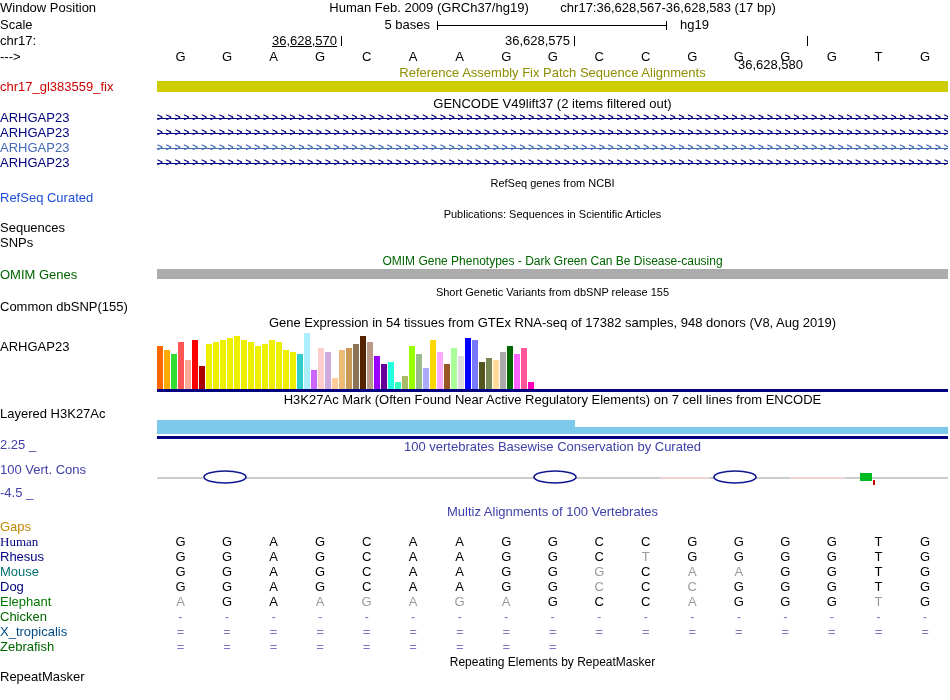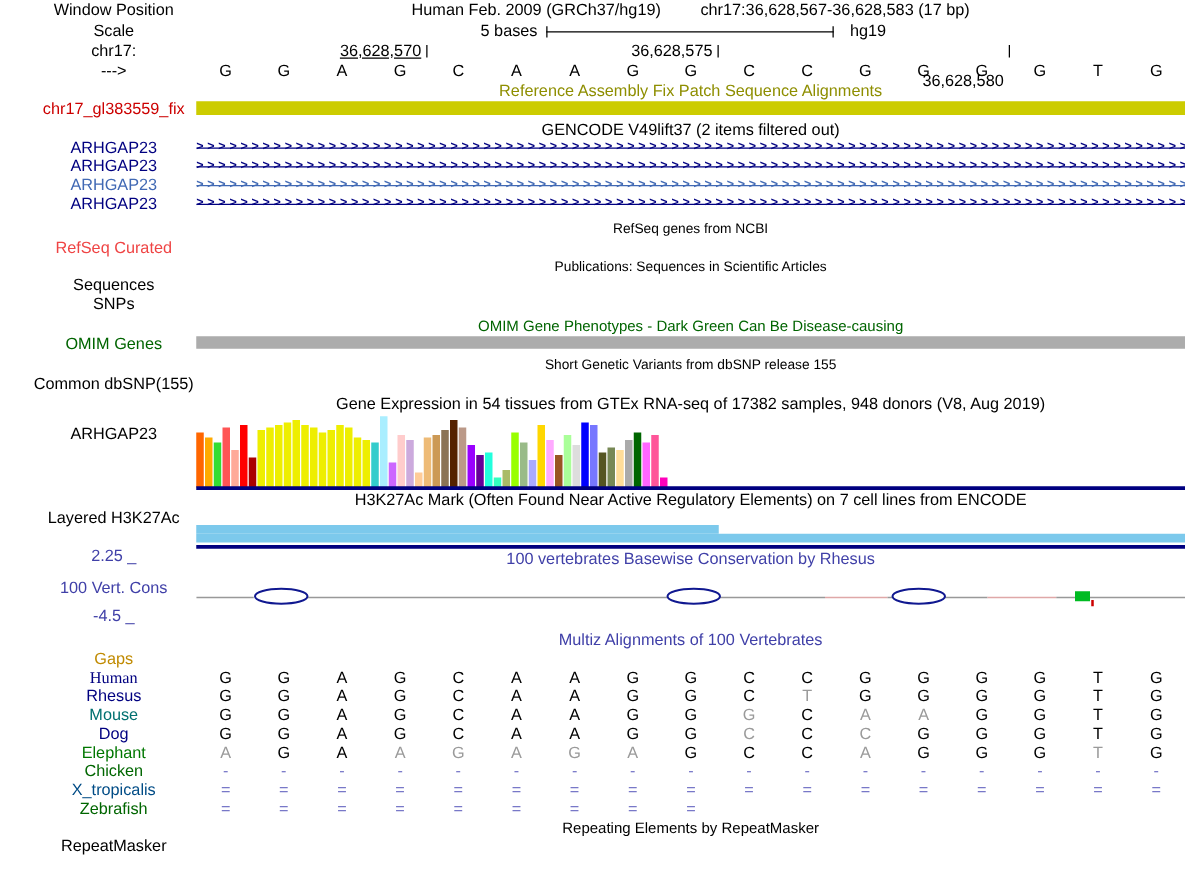--- a/index.html
+++ b/index.html
@@ -1,20 +1,20 @@
 <!DOCTYPE html>
 <html><head>
 <meta charset="utf-8">
 <style>
   *{margin:0;padding:0;box-sizing:border-box}
   html,body{background:#fff}
   #page{position:relative;width:950px;height:700px;background:#fff;overflow:hidden;
         font-family:"Liberation Sans",sans-serif;font-size:13px;color:#000}
-  .row-label{position:absolute;left:16px;width:150px;height:14px;line-height:14px;
-             text-align:center;white-space:nowrap}
+  .row-label{position:absolute;left:0;width:150px;height:14px;line-height:14px;
+             text-align:left;white-space:nowrap}
   .center-header{position:absolute;left:157px;width:791px;height:14px;line-height:14px;
                  text-align:center;white-space:nowrap}
   .center-header.small{font-size:11px}
   .center-header.med{font-size:12px}
   .track-band{position:absolute;left:157px}
   .tick-label{position:absolute;top:0;width:120px;height:13px;line-height:13px;text-align:right}
   .tick-mark{position:absolute;top:2px;width:1px;height:10px;background:#000}
   #ruler{position:absolute;left:157px;top:34px;width:791px;height:14px}
   #seqrow{position:absolute;left:157px;top:50px;width:791px;height:14px}
   .seq-cell{position:absolute;top:0;width:47px;height:14px;line-height:14px;text-align:center}
@@ -78,21 +78,21 @@
       <div class="seq-cell" style="left: 744.471px;">G</div>
     </div>
 
   <div class="center-header" style="top:66px;color:#8E8E00">Reference Assembly Fix Patch Sequence Alignments</div>
   <div class="row-label" style="top:80px;color:#CC0000">chr17_gl383559_fix</div>
   <div class="track-band" style="top:81px;width:791px;height:11px;background:#CCCC00"></div>
 
   <div class="center-header" style="top:97px">GENCODE V49lift37 (2 items filtered out)</div>
 
   <div class="center-header small" style="top:176px">RefSeq genes from NCBI</div>
-  <div class="row-label" style="top:191px;color:#ef4444">RefSeq Curated</div>
+  <div class="row-label" style="top:191px;color:#1d4ed8">RefSeq Curated</div>
 
   <div class="center-header small" style="top:207px">Publications: Sequences in Scientific Articles</div>
   <div class="row-label" style="top:221px">Sequences</div>
   <div class="row-label" style="top:236px">SNPs</div>
 
   <div class="center-header med" style="top:254px;color:#006400">OMIM Gene Phenotypes - Dark Green Can Be Disease-causing</div>
   <div class="row-label" style="top:268px;color:#006400">OMIM Genes</div>
   <div class="track-band" style="top:269px;width:791px;height:10px;background:#ACACAC"></div>
 
   <div class="center-header small" style="top:285px">Short Genetic Variants from dbSNP release 155</div>
@@ -158,21 +158,21 @@
     </div>
   <div class="track-band" style="top:389px;width:791px;height:3px;background:#000080"></div>
 
   <div class="center-header" style="top:393px">H3K27Ac Mark (Often Found Near Active Regulatory Elements) on 7 cell lines from ENCODE</div>
   <div class="row-label" style="top:407px">Layered H3K27Ac</div>
   <div class="track-band" style="top:420px;width:418px;height:7px;background:#7CC9EC"></div>
   <div class="track-band" style="top:427px;width:791px;height:7px;background:#7CC9EC"></div>
   <div class="track-band" style="top:436px;width:791px;height:2.5px;background:#000080"></div>
 
   <div class="row-label blue" style="top:438px">2.25 _</div>
-  <div class="center-header blue" style="top:440px">100 vertebrates Basewise Conservation by Rhesus</div>
+  <div class="center-header blue" style="top:440px">100 vertebrates Basewise Conservation by Curated</div>
   <div class="row-label blue" style="top:463px">100 Vert. Cons</div>
   <div id="cons"><svg width="791" height="36">
         <line x1="0" x2="46" y1="21" y2="21" stroke="#999999" stroke-width="1.2"></line>
         <line x1="88" x2="378" y1="21" y2="21" stroke="#999999" stroke-width="1.2"></line>
         <line x1="418" x2="503" y1="21" y2="21" stroke="#999999" stroke-width="1.2"></line>
         <line x1="503" x2="553" y1="21" y2="21" stroke="#DFA8A8" stroke-width="1.2"></line>
         <line x1="553" x2="558" y1="21" y2="21" stroke="#999999" stroke-width="1.2"></line>
         <line x1="598" x2="633" y1="21" y2="21" stroke="#999999" stroke-width="1.2"></line>
         <line x1="633" x2="688" y1="21" y2="21" stroke="#DFA8A8" stroke-width="1.2"></line>
         <line x1="688" x2="791" y1="21" y2="21" stroke="#999999" stroke-width="1.2"></line>

